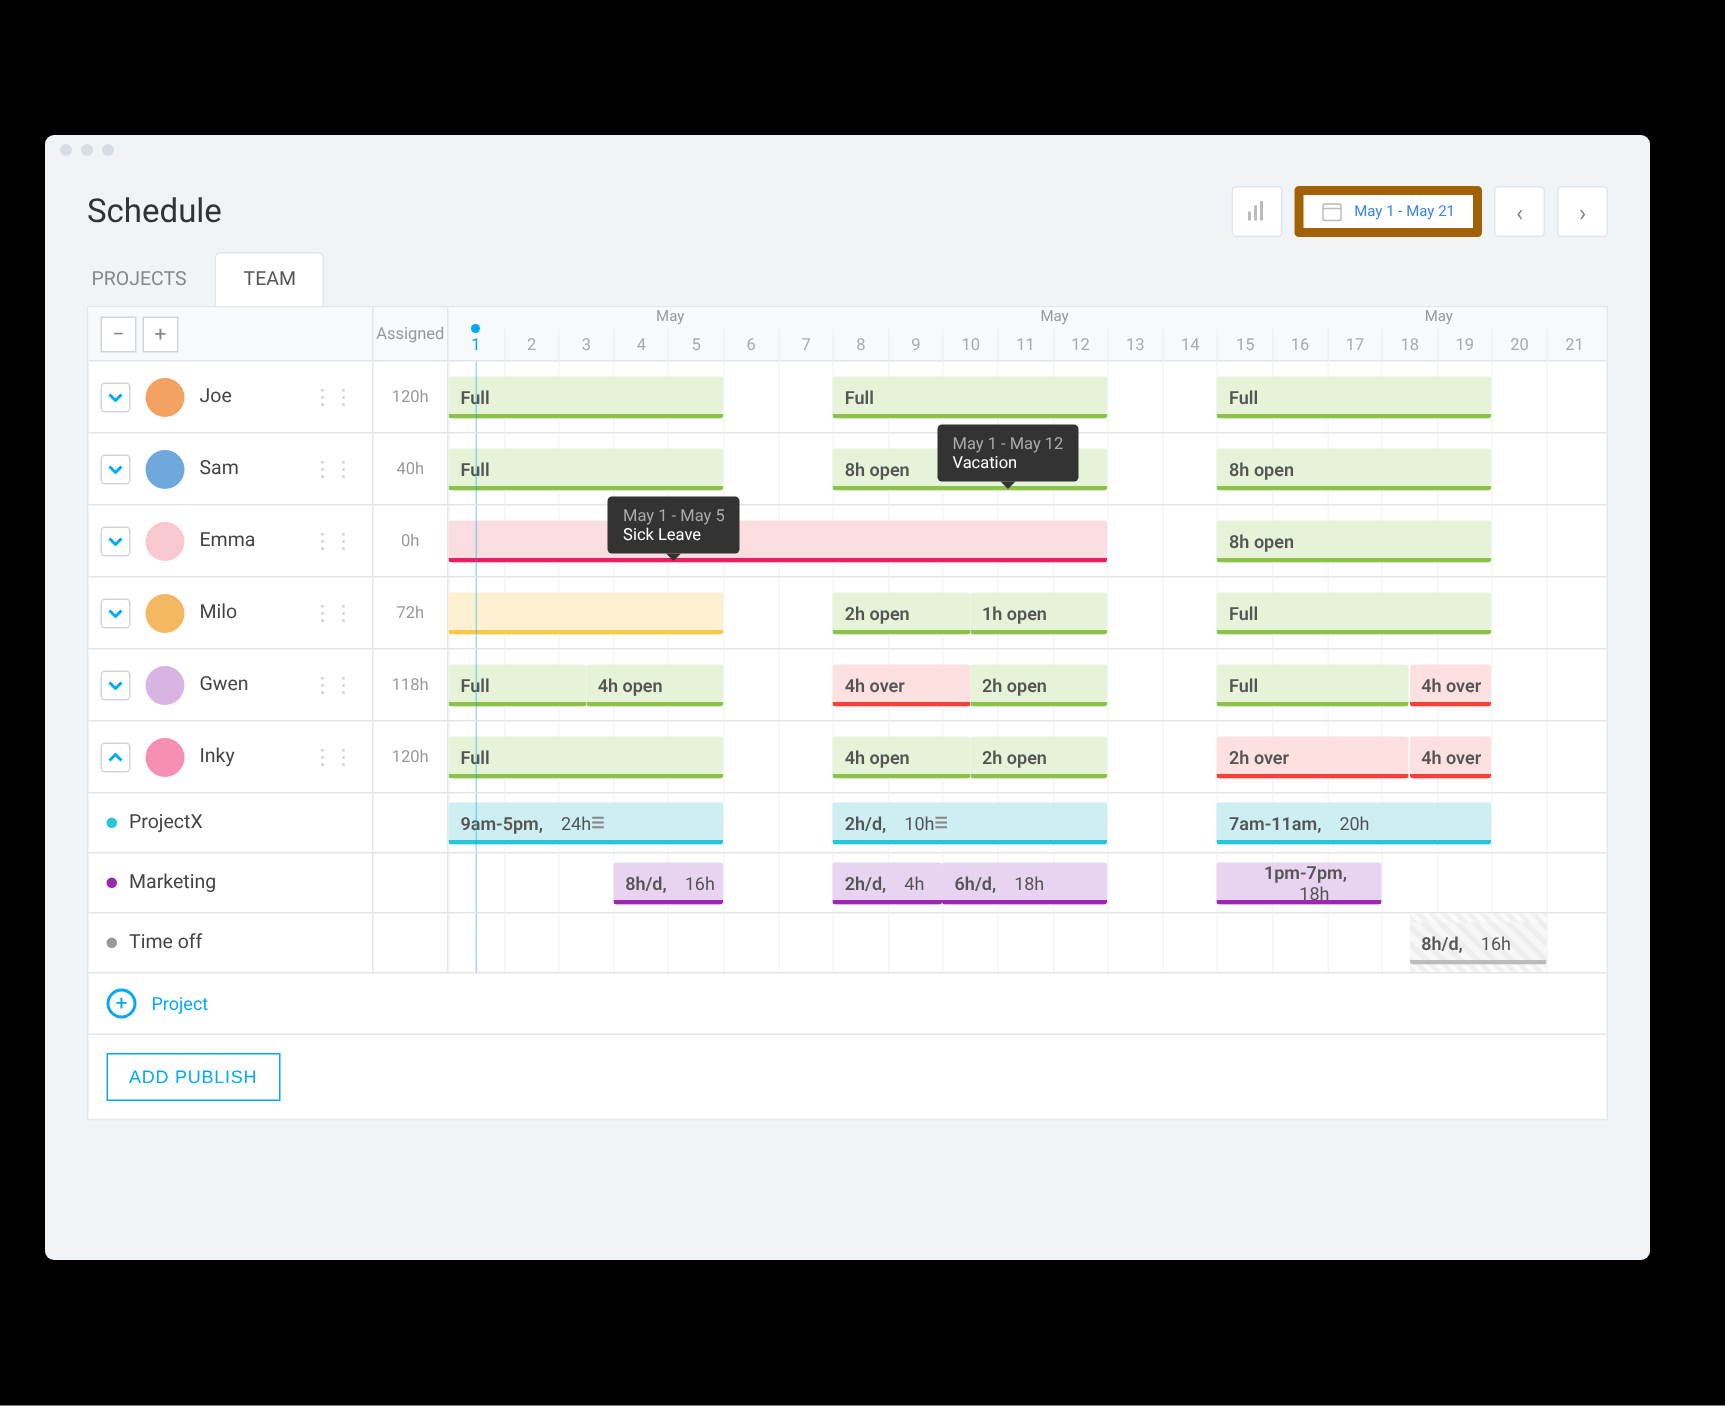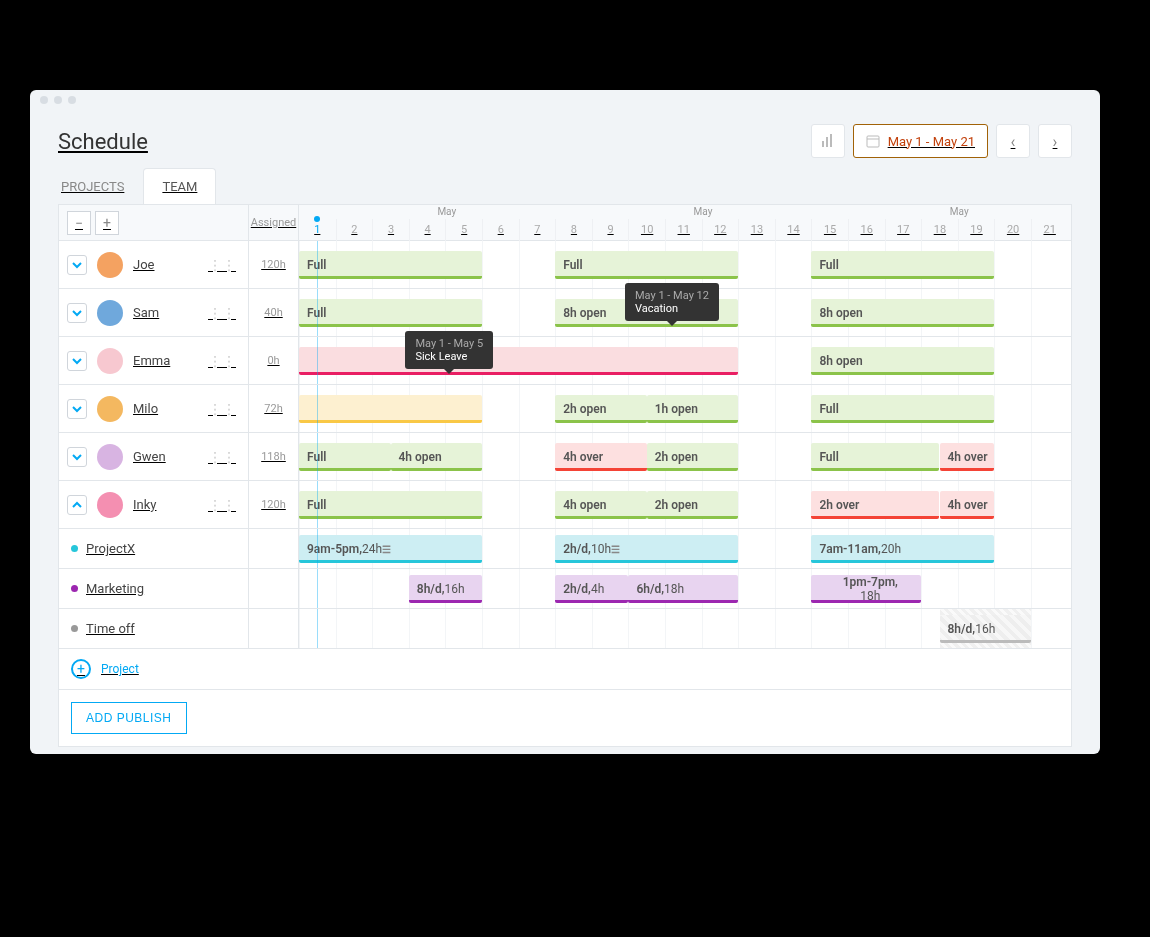--- a/index.html
+++ b/index.html
@@ -1,24 +1,24 @@
 <!DOCTYPE html>
 <html><head>
 <meta charset="utf-8">
 <style>
   * { box-sizing: border-box; margin: 0; padding: 0; }
   body { font-family: -apple-system, BlinkMacSystemFont, "Segoe UI", Roboto, sans-serif; background: #000; width: 1150px; height: 937px; position: relative; }
-  .window { position: absolute; left: 30px; top: 90px; width: 1070px; height: 664px; background: #f1f4f7; border-radius: 6px; box-shadow: 0 20px 60px rgba(0,0,0,0.5); overflow: hidden; text-decoration: underline; }
+  .window { position: absolute; left: 30px; top: 90px; width: 1070px; height: 750px; background: #f1f4f7; border-radius: 6px; box-shadow: 0 20px 60px rgba(0,0,0,0.5); overflow: hidden; }
   .titlebar { height: 20px; display:flex; align-items:center; padding-left:10px; gap:6px;}
   .dot { width:8px; height:8px; border-radius:50%; background:#d8dde3;}
   .header { display:flex; align-items:center; justify-content:space-between; padding: 14px 28px 10px 28px;}
   .header h1 { font-size: 22px; font-weight: 400; color:#333;}
   .header-right { display:flex; gap:8px; align-items:center;}
   .icon-btn { width:34px; height:34px; background:#fff; border:1px solid #e2e6ea; border-radius:3px; display:flex; align-items:center; justify-content:center; cursor:pointer; color:#888;}
-  .date-range { height:34px; background:#fff; border:1px solid #a16207; border-radius:3px; display:flex; align-items:center; padding:0 12px; gap:8px; color:#c2410c; font-size:13px;}
+  .date-range { height:34px; background:#fff; border:6px solid #a16207; border-radius:3px; display:flex; align-items:center; padding:0 12px; gap:8px; color:#3b82f6; font-size:10px;}
   .tabs { display:flex; padding:0 12px; gap:0;}
   .tab { padding:10px 18px; font-size:13px; color:#888; cursor:pointer; border:1px solid transparent; border-bottom:none;}
   .tab.active { background:#fff; color:#555; border-color:#e2e6ea; border-radius:4px 4px 0 0;}
   .panel { background:#fff; margin:0 28px 20px 28px; border:1px solid #e2e6ea; border-top:none; }
   .toolbar { display:flex; justify-content:space-between; align-items:center; padding:12px;}
   .toolbar-left { display:flex; gap:8px;}
   .select { height:30px; border:1px solid #e2e6ea; border-radius:3px; padding:0 10px; display:flex; align-items:center; gap:6px; font-size:13px; color:#555; cursor:pointer;}
   .select .muted { color:#aaa;}
   .caret { width:0; height:0; border-left:4px solid transparent; border-right:4px solid transparent; border-top:5px solid #888;}
   .publish { background:#03a9f4; color:#fff; border:none; border-radius:3px; padding:8px 16px; font-size:13px; cursor:pointer;}
@@ -45,21 +45,21 @@
   .bg-col { width:36.6px; border-left:1px solid #f3f5f7;}
   .bar { position:absolute; height:28px; top:10px; border-radius:2px; display:flex; align-items:center; padding-left:8px; font-size:12px; font-weight:600; color:#555; overflow:hidden;}
   .bar::after { content:''; position:absolute; left:0; right:0; bottom:0; height:3px; }
   .bar.green { background:#e6f3d8;} .bar.green::after{background:#8bc34a;}
   .bar.pink { background:#fadde0;} .bar.pink::after{background:#e91e63;}
   .bar.yellow { background:#fdf0d0;} .bar.yellow::after{background:#f9c846;}
   .bar.red { background:#fde0e0;} .bar.red::after{background:#f44336;}
   .bar.cyan { background:#cdeef3;align-items:center;} .bar.cyan::after{background:#26c6da;}
   .bar.purple { background:#e8d4f0;} .bar.purple::after{background:#9c27b0;}
   .bar.gray { background: repeating-linear-gradient(45deg,#eee,#eee 4px,#f7f7f7 4px,#f7f7f7 8px);} .bar.gray::after{background:#bbb;}
-  .bar .sub { font-weight:400; margin-left:0;}
+  .bar .sub { font-weight:400; margin-left:12px;}
   .proj-row { min-height:40px;}
   .proj-row .col-name { padding-left:12px; gap:8px;}
   .proj-dot { width:7px; height:7px; border-radius:50%;}
   .add-project { color:#03a9f4; display:flex; align-items:center; gap:10px; padding:10px 12px; cursor:pointer;}
   .add-project .plus { width:20px; height:20px; border:2px solid #03a9f4; border-radius:50%; display:flex; align-items:center; justify-content:center; font-size:14px;}
   .add-member { margin:12px; padding:8px 14px; border:1px solid #03a9f4; color:#03a9f4; background:#fff; font-size:12px; cursor:pointer; letter-spacing:0.5px;}
   .tooltip { position:absolute; background:#333; color:#fff; padding:6px 10px; font-size:11px; border-radius:3px; z-index:10; white-space:nowrap;}
   .tooltip::after { content:''; position:absolute; bottom:-5px; left:50%; transform:translateX(-50%); border-left:5px solid transparent; border-right:5px solid transparent; border-top:5px solid #333;}
   .zoom-btn { width:24px; height:24px; border:1px solid #d0d5db; background:#fff; display:flex; align-items:center; justify-content:center; cursor:pointer; color:#888; font-size:14px;}
   .today-line { position:absolute; top:0; bottom:0; width:1px; background:#03a9f4; opacity:0.4; z-index:1; pointer-events:none;}

